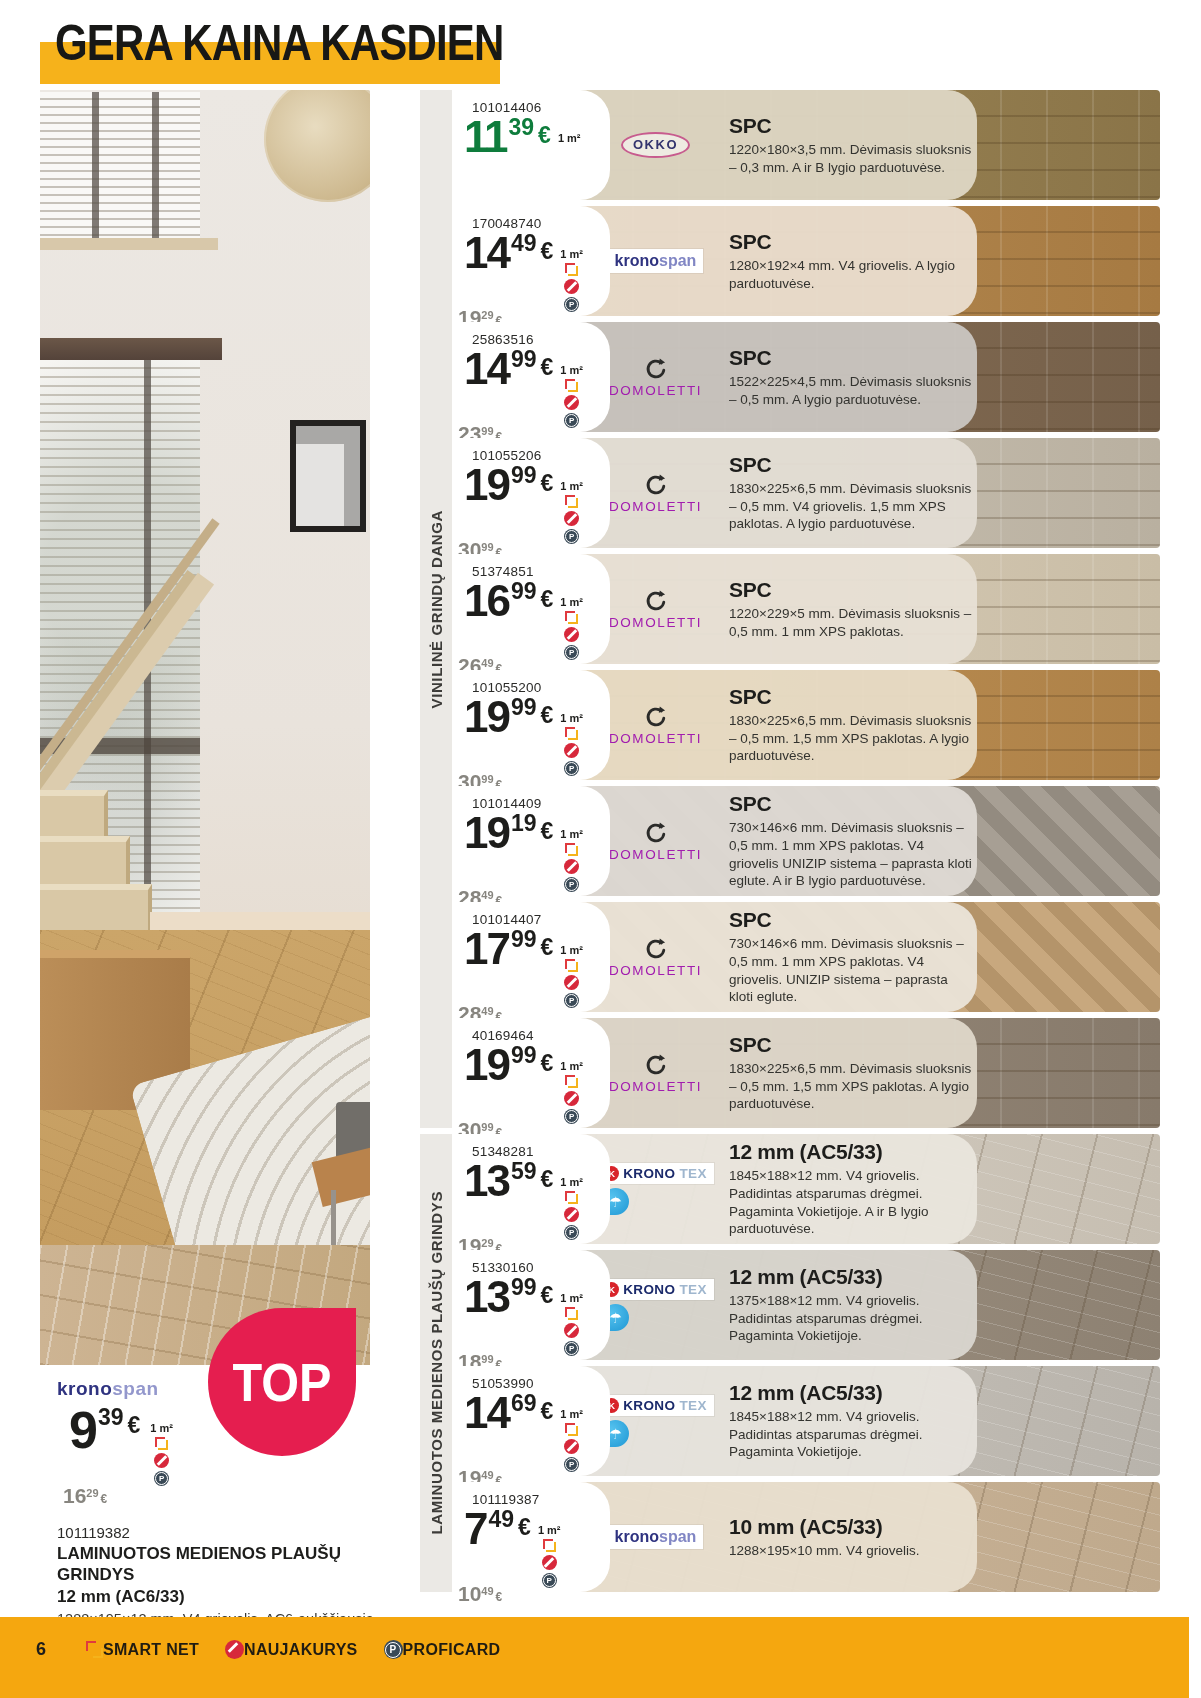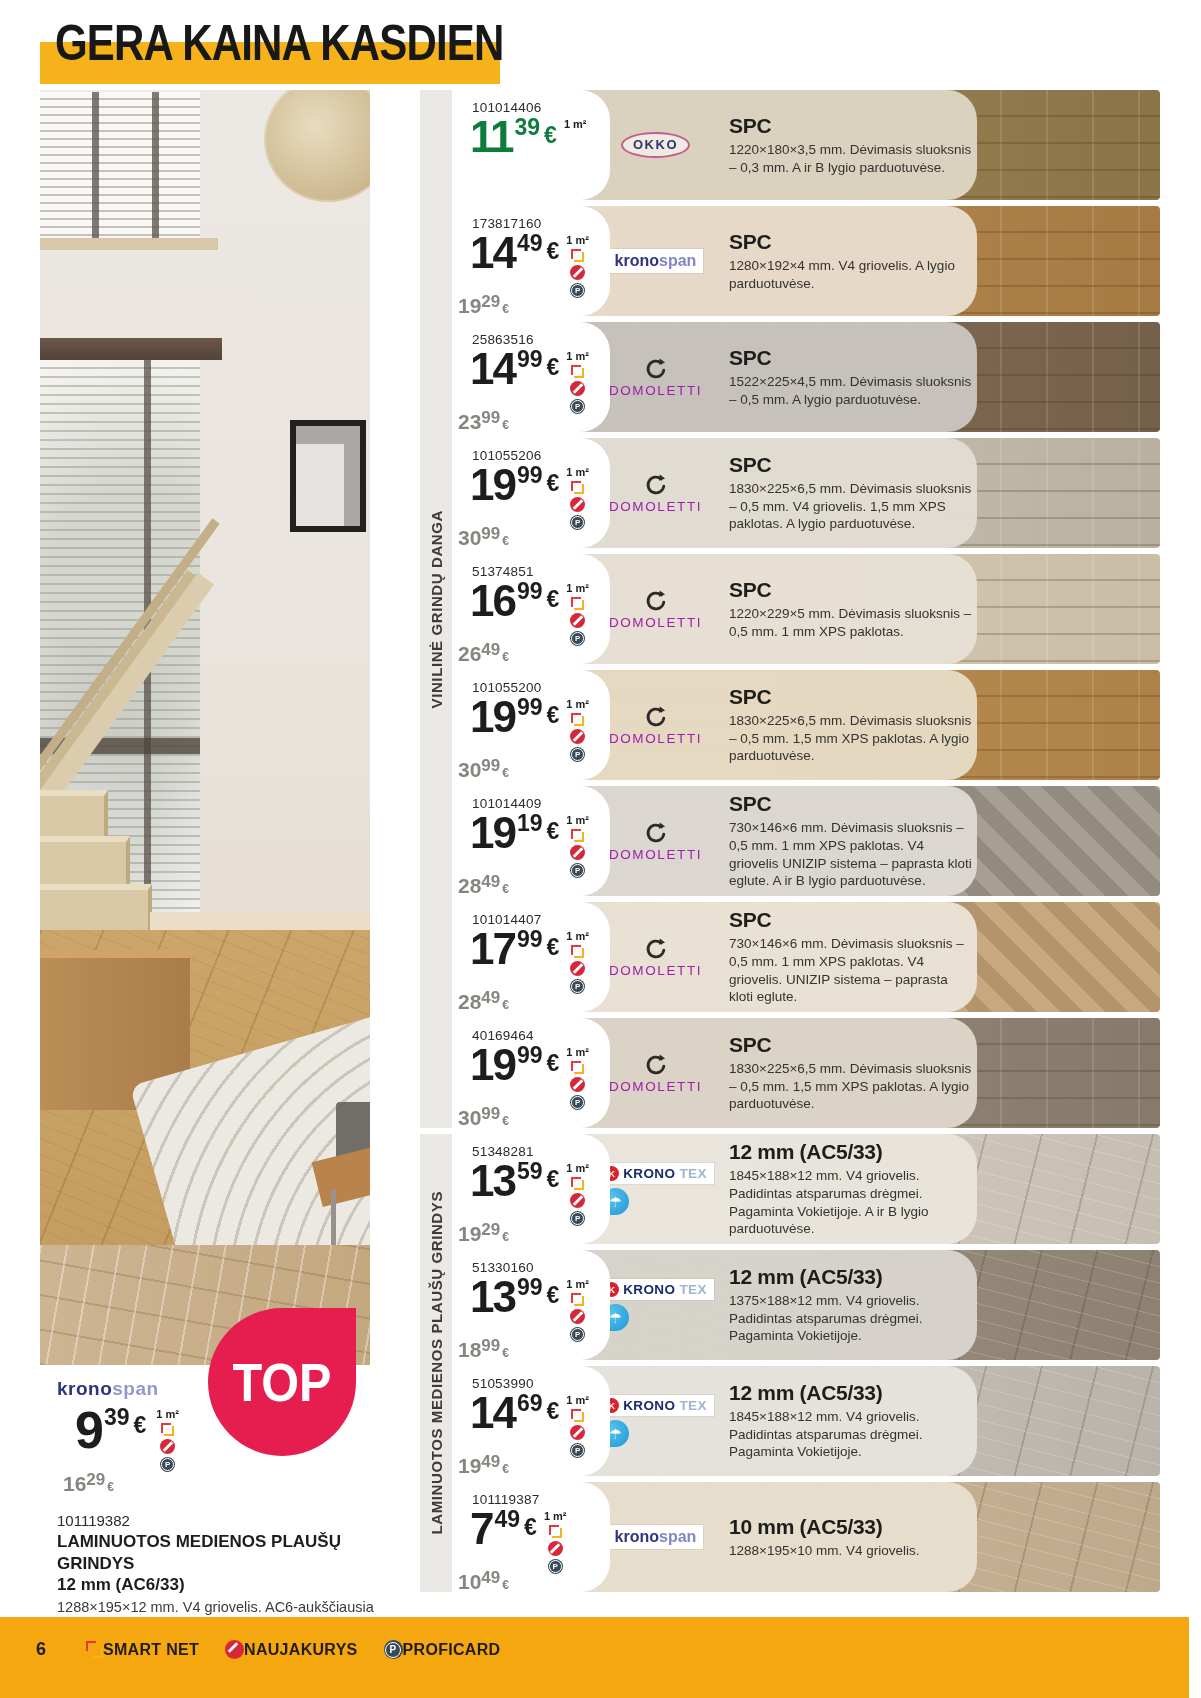--- a/index.html
+++ b/index.html
@@ -120,32 +120,32 @@
   .logo.ktex b{color:#1B2A6B;font-weight:800;letter-spacing:.4px;}
   .logo.ktex i{color:#9FB6CE;font-style:normal;font-weight:800;letter-spacing:.4px;}
   .drop{display:none;width:27px;height:27px;border-radius:50% 50% 50% 4px;background:radial-gradient(circle at 35% 35%,#56c3ef,#1f97d4);
     color:#fff;align-items:center;justify-content:center;font-size:14px;align-self:flex-start;margin-left:14px;}
   .has-water .drop{display:flex;}
 
   
   .price-panel{position:absolute;left:32px;top:0;bottom:0;width:158px;background:#fff;
     border-radius:0 30px 30px 0;padding-top:10px;box-sizing:border-box;}
   .article{font-size:13.5px;color:#2b2b29;padding-left:20px;letter-spacing:.2px;}
-  .price-line{display:flex;align-items:flex-start;padding-left:18px;margin-top:1px;}
+  .price-line{display:flex;align-items:flex-start;padding-left:12px;margin-top:1px;}
   .p-int{font-size:44px;font-weight:800;letter-spacing:-2px;line-height:.95;}
   .p-cents{font-size:23px;font-weight:800;margin-left:2px;line-height:1;}
   .p-eur{font-size:23px;font-weight:800;margin-left:4px;line-height:1;margin-top:8px;}
   .green-price .p-int,.green-price .p-cents,.green-price .p-eur{color:#0E7C3C;}
   .old-price{padding-left:6px;margin-top:-6px;color:#87857F;font-weight:700;}
   .o-int{font-size:21px;}
-  .o-cents{font-size:17px;vertical-align:super;}
+  .o-cents{font-size:11px;vertical-align:super;}
   .o-eur{font-size:12px;margin-left:2px;}
   .no-old .old-price{visibility:hidden;}
 
-  .icon-stack{display:flex;flex-direction:column;align-items:center;gap:3px;margin-left:7px;margin-top:2px;justify-content:flex-end;}
+  .icon-stack{display:flex;flex-direction:column;align-items:center;gap:3px;margin-left:7px;margin-top:16px;justify-content:flex-end;}
   .unit{font-size:11px;font-weight:700;color:#1d1d1b;white-space:nowrap;}
   .ic{display:block;}
   .sn{width:13px;height:13px;position:relative;}
   .sn::before{content:"";position:absolute;left:0;top:0;width:8px;height:8px;
     border-left:2.5px solid #E03A3E;border-top:2.5px solid #E03A3E;}
   .sn::after{content:"";position:absolute;right:0;bottom:0;width:8px;height:8px;
     border-right:2.5px solid #F5B31B;border-bottom:2.5px solid #F5B31B;}
   .nc{width:15px;height:15px;border-radius:50%;background:#D7283B;position:relative;}
   .nc::before{content:"";position:absolute;left:1.5px;top:6px;width:12px;height:3px;background:#fff;transform:rotate(-45deg);}
   .pc{width:15px;height:15px;border-radius:50%;background:#3A4A57;display:flex;align-items:center;justify-content:center;}
@@ -269,21 +269,21 @@
 
         <span class="logo kspan"><b>krono</b><i>span</i></span>
 
       </div>
       <div class="text-col">
         <div class="row-title">SPC</div>
         <div class="row-desc">1280×192×4 mm. V4 griovelis. A lygio parduotuvėse.</div>
       </div>
     </div>
     <div class="price-panel">
-      <div class="article">173817160</div>
+      <div class="article">170048740</div>
       <div class="price-line">
         <span class="p-int">14</span>
             <span class="p-cents">49</span>
             <span class="p-eur">€</span>
         <span class="icon-stack">
           <span class="unit">1 m²</span>
           <span class="ic sn"></span>
           <span class="ic nc"></span>
           <span class="ic pc">
                 <span>P</span>

